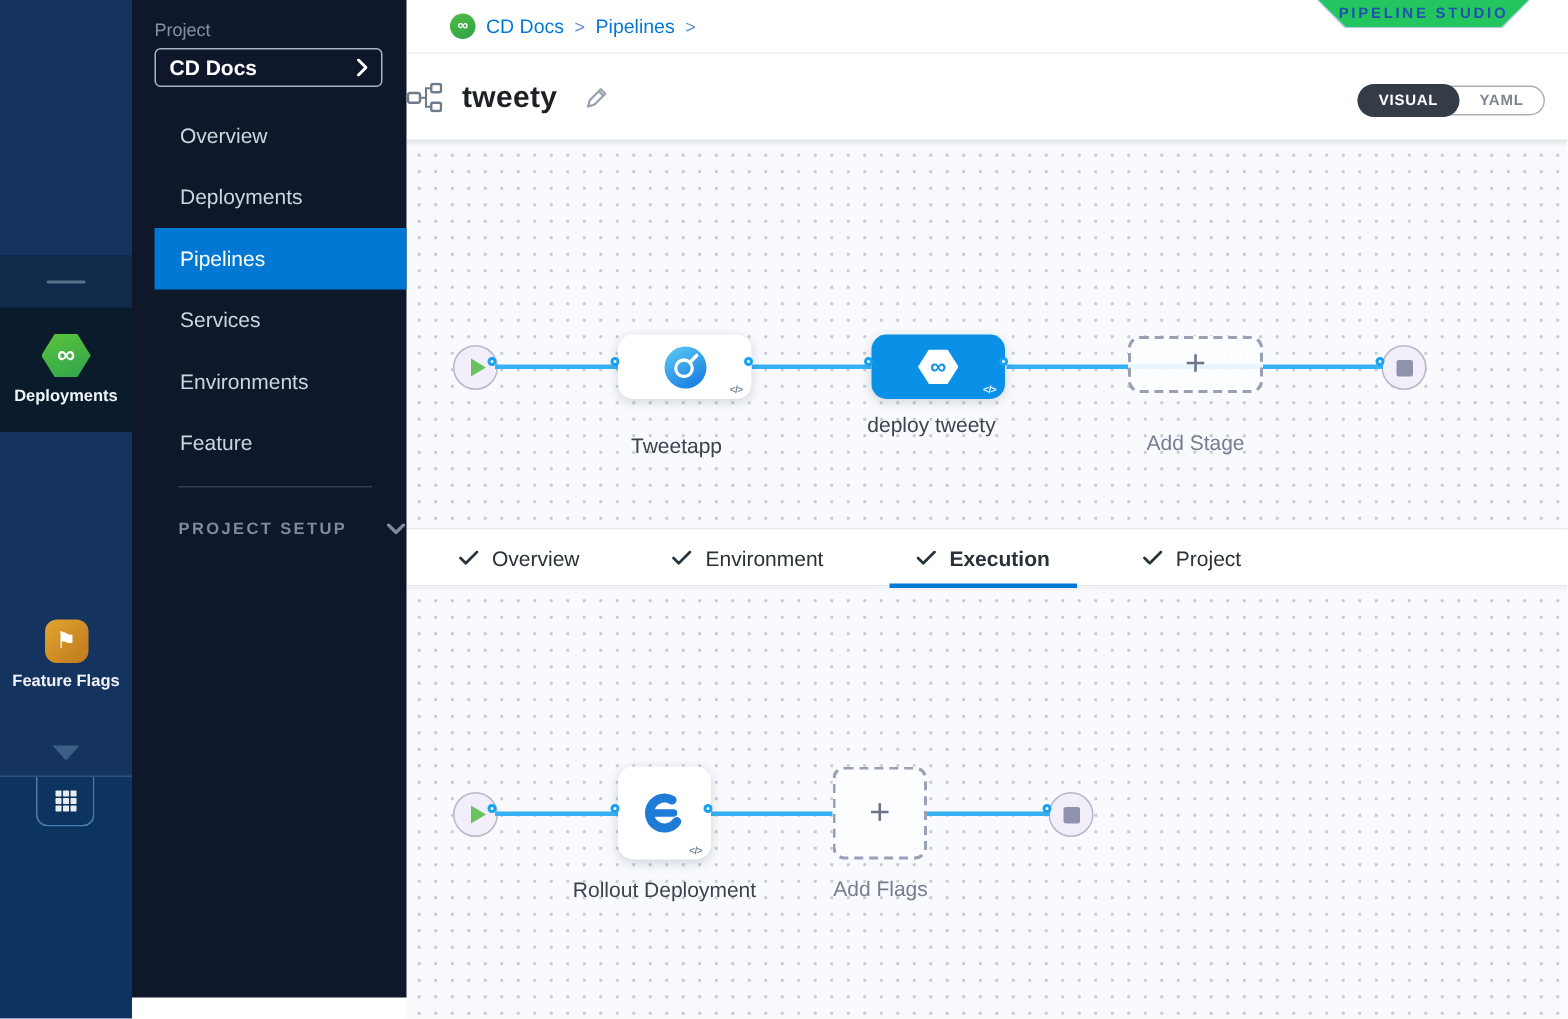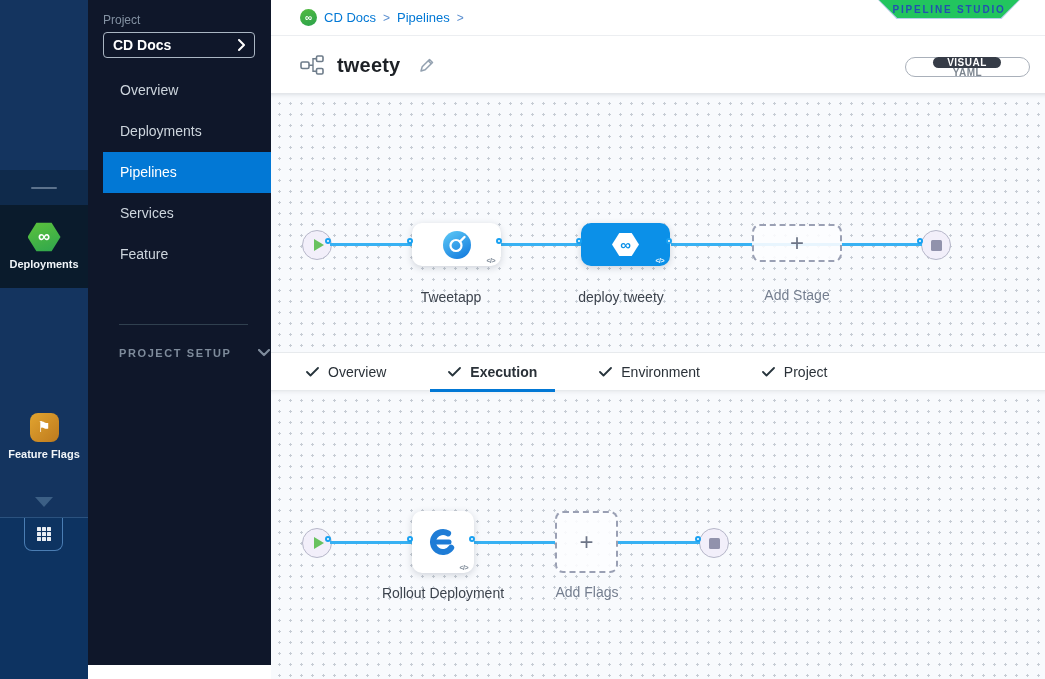--- a/index.html
+++ b/index.html
@@ -39,25 +39,25 @@
   .proj-setup .ps-label { font-size:11px; font-weight:bold; letter-spacing:1.6px; color:#7e8b9b; }
 
   
   .main { position:absolute; left:271px; top:0; width:774px; height:679px; background:#fff; }
   .crumb-row { position:absolute; top:0; left:0; width:774px; height:36px; border-bottom:1px solid #eceef1; display:flex; align-items:center; padding-left:29px; gap:7px; }
   .crumb-ic { width:17px; height:17px; border-radius:50%; background:linear-gradient(160deg,#53bb40,#2ba24c); color:#fff; font-size:10px; font-weight:bold; display:flex; align-items:center; justify-content:center; }
   .crumb-link { font-size:13px; color:#0278d5; cursor:pointer; }
   .crumb-sep { font-size:12px; color:#5b8fd0; }
   .studio-badge { position:absolute; top:0; right:25px; width:142px; height:19px; clip-path:polygon(0 0,100% 0,87% 100%,13% 100%); background:#bccdec; display:flex; align-items:flex-start; justify-content:center; z-index:6; }
   .studio-badge-in { width:140px; height:18px; clip-path:polygon(0 0,100% 0,87% 100%,13% 100%); background:#22c55e; display:flex; align-items:center; justify-content:center; font-size:10px; font-weight:bold; letter-spacing:1.8px; color:#2350b0; }
-  .title-row { position:absolute; top:37px; left:0; width:774px; height:57px; border-bottom:1px solid #e3e6ea; display:flex; align-items:center; padding-left:29px; }
+  .title-row { position:absolute; top:37px; left:0; width:774px; height:57px; border-bottom:1px solid #e3e6ea; display:flex; align-items:center; }
   .pipe-ic { margin-right:13px; display:flex; }
   .pipe-title { font-size:20px; font-weight:bold; color:#1d2126; letter-spacing:0.2px; }
   .edit-ic { margin-left:18px; display:flex; cursor:pointer; }
-  .toggle { position:absolute; right:15px; top:20px; width:125px; height:20px; border:1px solid #a9b0ba; border-radius:11px; background:#fff; display:flex; align-items:center; cursor:pointer;flex-direction:column; }
+  .toggle { position:absolute; right:15px; top:20px; width:125px; height:20px; border:1px solid #a9b0ba; border-radius:11px; background:#fff; display:flex; align-items:center; cursor:pointer; }
   .toggle .seg { font-size:10px; font-weight:bold; letter-spacing:0.5px; height:20px; display:flex; align-items:center; justify-content:center; }
   .toggle .seg.visual { width:68px; background:#363c47; color:#fff; border-radius:11px; margin:-1px 0 -1px -1px; height:22px; }
   .toggle .seg.yaml { flex:1; color:#7d8690; }
 
   
   .canvas { position:absolute; left:0; width:774px; background-color:#f8fafd;
             background-image:radial-gradient(#c6ccd4 1px, transparent 1.2px); background-size:11px 11px; background-position:3px 4px; }
   .canvas1 { top:94px; height:258px; box-shadow:inset 0 5px 5px -5px rgba(40,50,60,.18); }
   .canvas2 { top:391px; height:288px; box-shadow:inset 0 5px 5px -5px rgba(40,50,60,.12); }
   .node-circle { position:absolute; width:30px; height:30px; border-radius:50%; background:#f2effa; border:1.5px solid #b6b7c9; display:flex; align-items:center; justify-content:center; cursor:pointer; }
@@ -129,20 +129,21 @@
       <span class="pv">CD Docs</span>
       <svg width="7" height="12" viewBox="0 0 7 12">
         <polyline points="1,1 6,6 1,11" fill="none" stroke="#fff" stroke-width="2" stroke-linecap="round" stroke-linejoin="round"></polyline>
       </svg>
     </div>
     <div class="menu">
       <div class="menu-item">Overview</div>
       <div class="menu-item">Deployments</div>
       <div class="menu-item selected">Pipelines</div>
       <div class="menu-item">Services</div>
+      <div class="menu-item">Environments</div>
       <div class="menu-item">Feature</div>
     </div>
     <div class="side-divider"></div>
     <div class="proj-setup">
       <span class="ps-label">PROJECT SETUP</span>
       <svg width="12" height="8" viewBox="0 0 12 8">
         <polyline points="1,1 6,6 11,1" fill="none" stroke="#7e8b9b" stroke-width="2.2" stroke-linecap="round" stroke-linejoin="round"></polyline>
       </svg>
     </div>
   </nav>
@@ -220,42 +221,42 @@
       <div class="add-box add-stage-box">
         <span class="plus">+</span>
       </div>
 
       <div class="port" style="left:645.5px; top:144px;"></div>
       <div class="node-circle" style="left:650px; top:136px;">
           <span class="stop-sq"></span>
         </div>
 
       <div class="node-label" style="left:115px; top:193px;">Tweetapp</div>
-      <div class="node-label" style="left:285px; top:193px;">deploy tweety</div>
+      <div class="node-label" style="left:285px; top:179px;">deploy tweety</div>
       <div class="node-label dim" style="left:461px; top:191px;">Add Stage</div>
     </div>
 
     <div class="tabbar">
       <div class="tab">
         <svg width="13" height="10" viewBox="0 0 13 10">
             <polyline points="1,5 4.5,8.5 12,1" fill="none" stroke="#27343c" stroke-width="1.8" stroke-linecap="round" stroke-linejoin="round"></polyline>
           </svg>
         <span>Overview</span>
       </div>
+      <div class="tab">
+        <svg width="13" height="10" viewBox="0 0 13 10">
+            <polyline points="1,5 4.5,8.5 12,1" fill="none" stroke="#27343c" stroke-width="1.8" stroke-linecap="round" stroke-linejoin="round"></polyline>
+          </svg>
+        <span>Environment</span>
+      </div>
       <div class="tab active">
         <svg width="13" height="10" viewBox="0 0 13 10">
             <polyline points="1,5 4.5,8.5 12,1" fill="none" stroke="#27343c" stroke-width="1.8" stroke-linecap="round" stroke-linejoin="round"></polyline>
           </svg>
         <span>Execution</span>
-      </div>
-      <div class="tab">
-        <svg width="13" height="10" viewBox="0 0 13 10">
-            <polyline points="1,5 4.5,8.5 12,1" fill="none" stroke="#27343c" stroke-width="1.8" stroke-linecap="round" stroke-linejoin="round"></polyline>
-          </svg>
-        <span>Environment</span>
       </div>
       <div class="tab">
         <svg width="13" height="10" viewBox="0 0 13 10">
             <polyline points="1,5 4.5,8.5 12,1" fill="none" stroke="#27343c" stroke-width="1.8" stroke-linecap="round" stroke-linejoin="round"></polyline>
           </svg>
         <span>Project</span>
       </div>
     </div>
 
     <div class="canvas canvas2">

